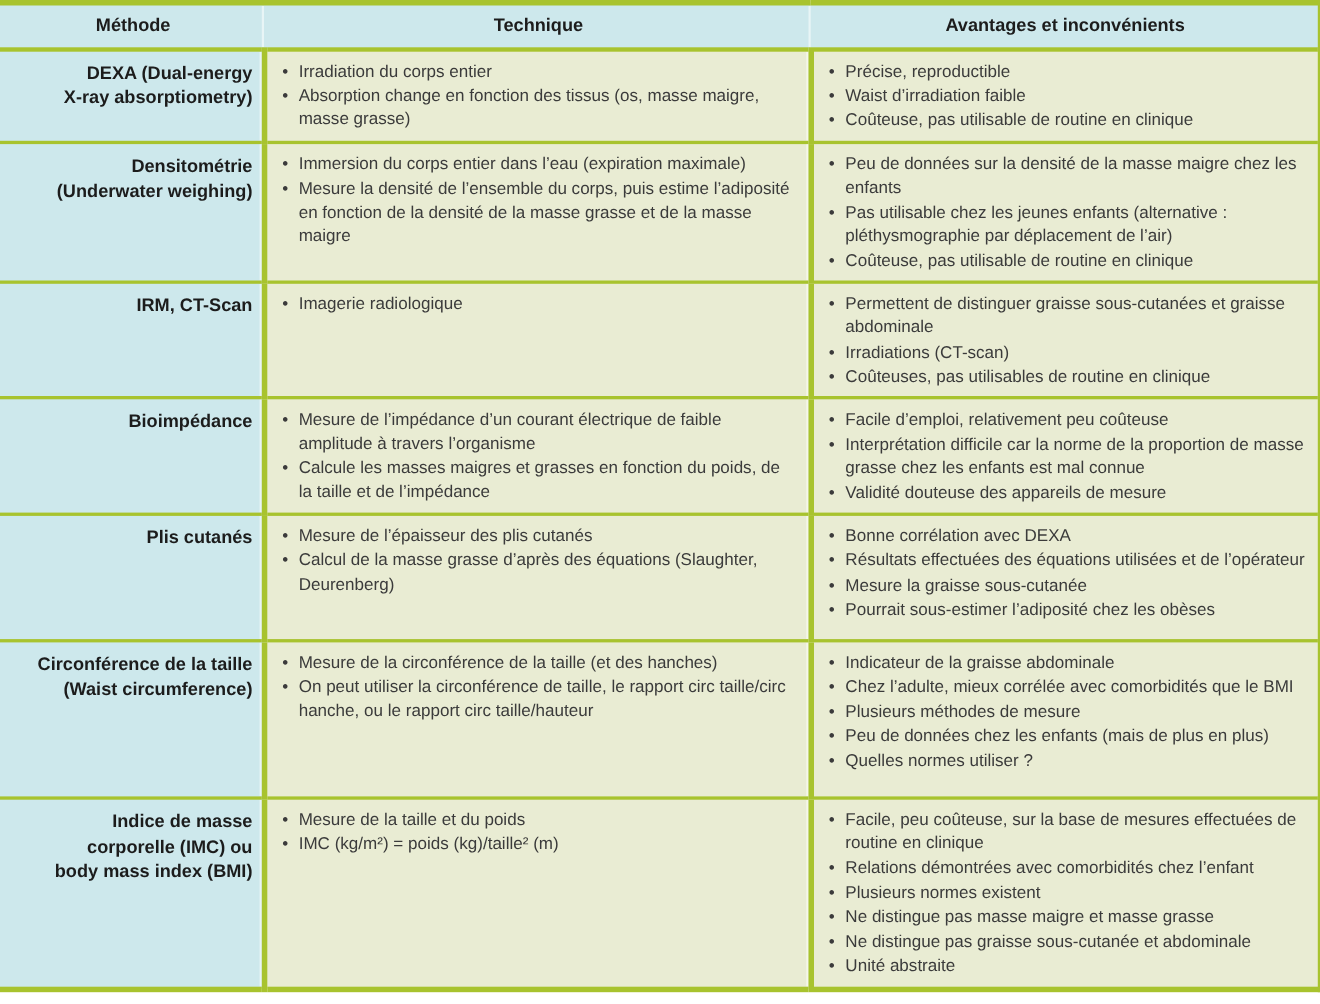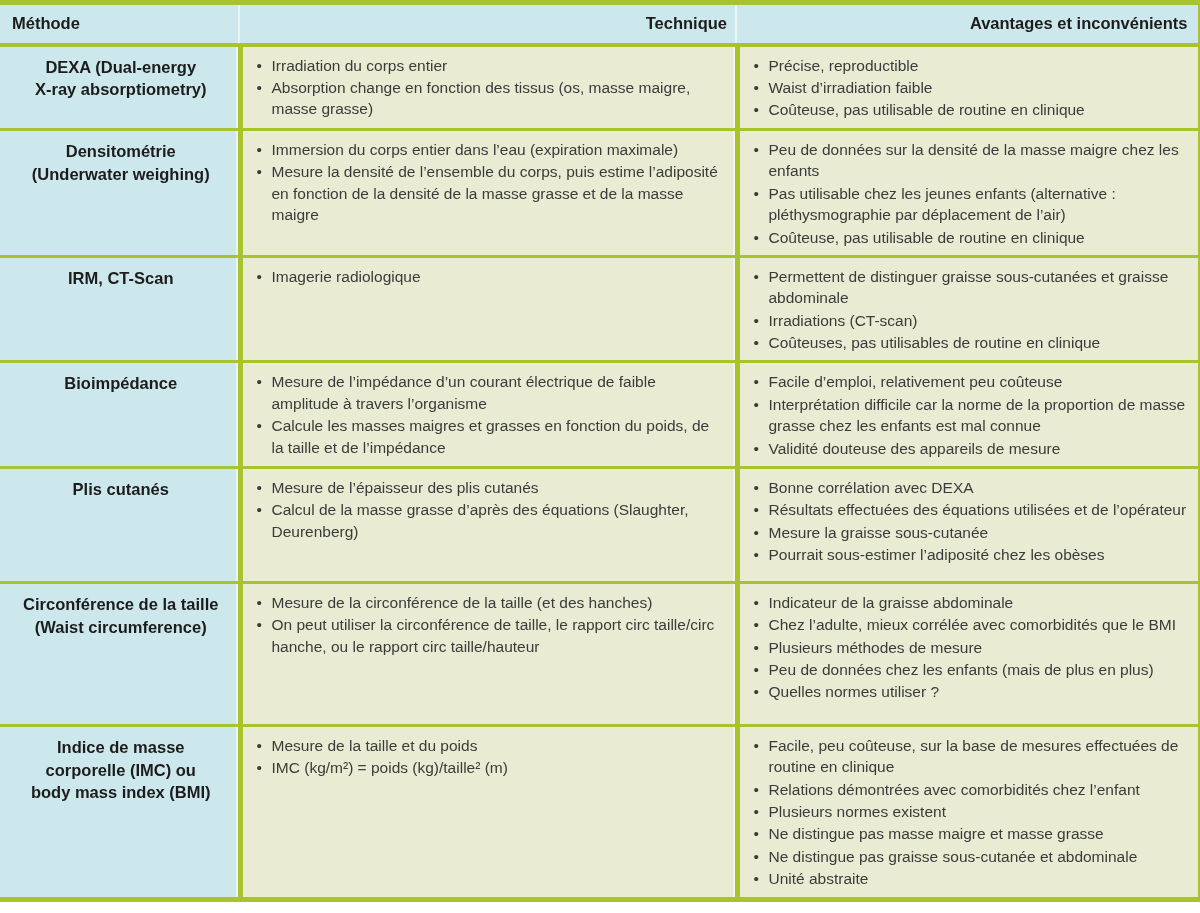--- a/index.html
+++ b/index.html
@@ -32,30 +32,30 @@
   thead tr { height: 42px; }
   thead th {
     background: var(--blue);
     color: var(--heading);
     font-size: 16.5px;
     font-weight: bold;
     vertical-align: middle;
     padding: 4px 10px 4px 12px;
     border-bottom: 4px solid var(--green);
   }
-  thead th.h-method { text-align: left; }
-  thead th.h-technique, thead th.h-pros { text-align: right; }
+  thead th.h-method { text-align: center; }
+  thead th.h-technique, thead th.h-pros { text-align: center; }
 
   tbody tr > * { border-top: 3px solid var(--green); vertical-align: top; }
   tbody th.cell-method {
     background: var(--blue);
     color: var(--heading);
     font-size: 16.5px;
     font-weight: bold;
-    text-align: center;
+    text-align: right;
     padding: 9px 8px 6px 12px;
     line-height: 1.38;
     white-space: pre-line;
   }
   td.cell-technique, td.cell-pros {
     background: var(--cream);
     color: var(--text);
     font-size: 15.5px;
     line-height: 1.38;
     padding: 8px 10px 6px 12px;

